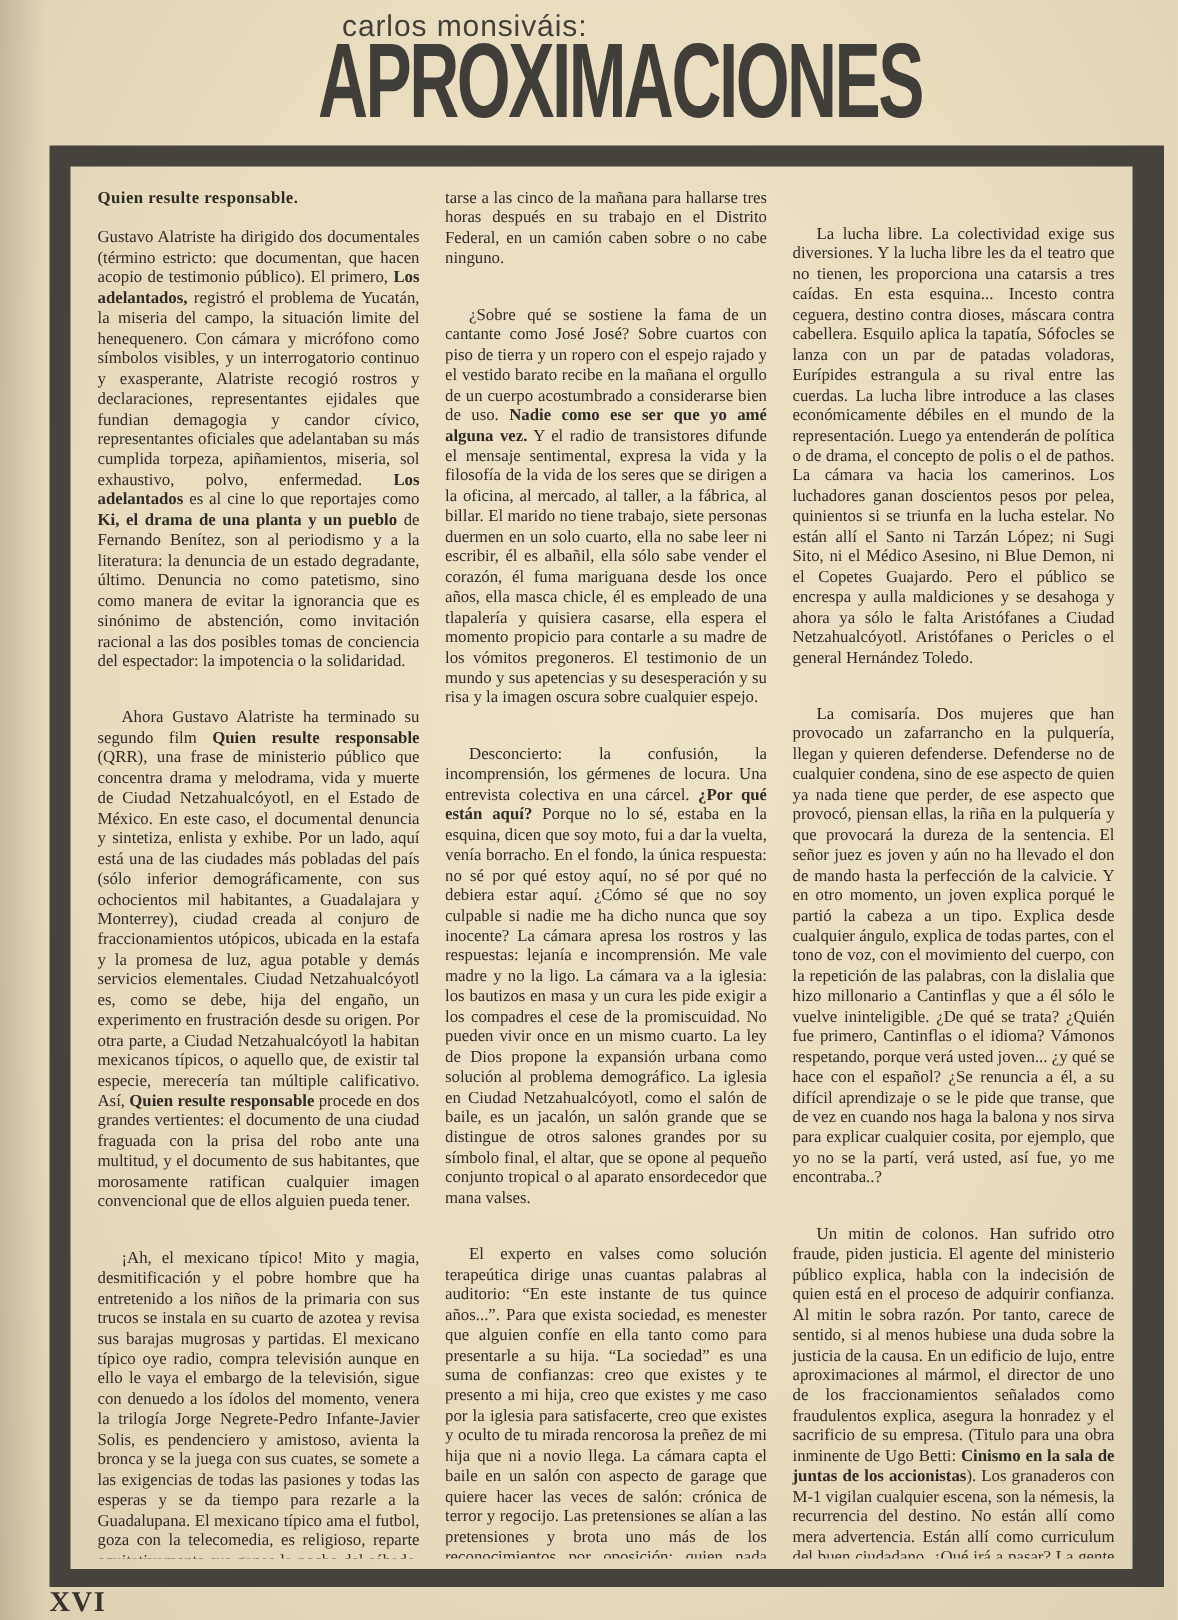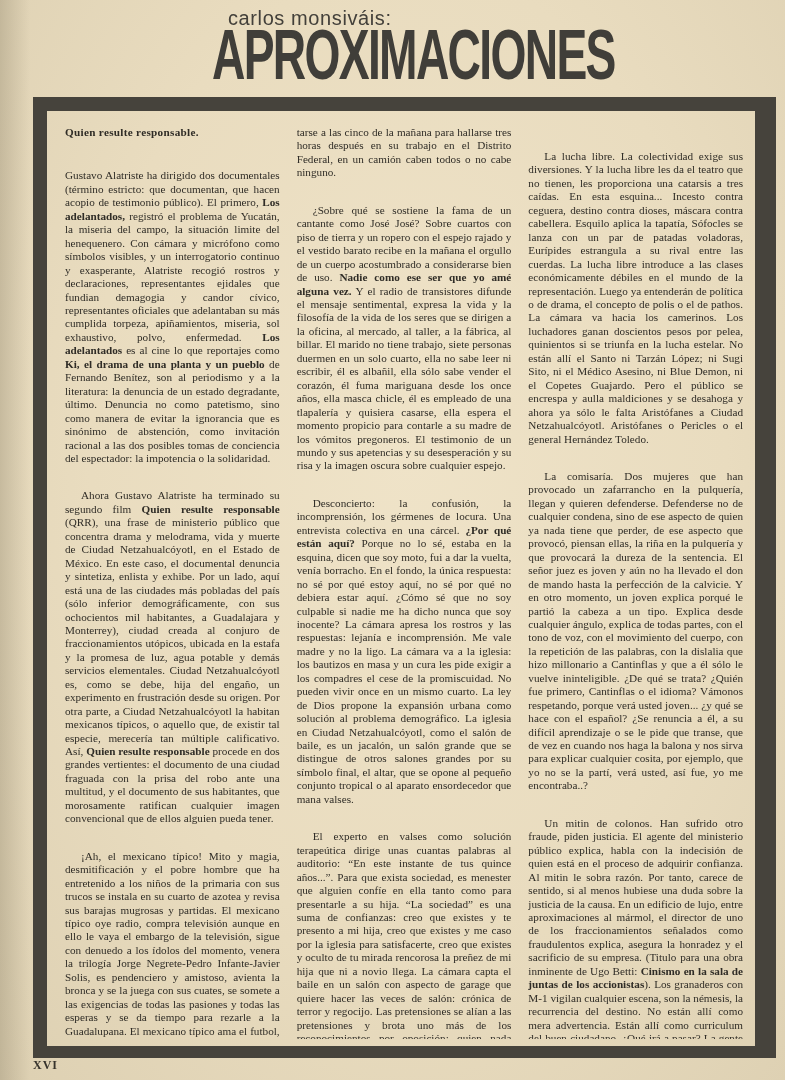--- a/index.html
+++ b/index.html
@@ -58,27 +58,27 @@
     overflow:hidden;
   }
   .col{
     flex:1 1 0;min-width:0;
     font-size:11.2px;line-height:13.45px;
     text-align:justify;color:#2f2c26;
     overflow:hidden;
   }
   .para{margin:0;text-indent:0;}
   .para.indent{text-indent:16px;margin-top:24px;}
-  .para.heading{font-weight:700;margin-bottom:30px;letter-spacing:.3px;}
+  .para.heading{font-weight:700;margin-bottom:13px;letter-spacing:.3px;}
   .b{font-weight:700;}
   
   .pageno{
     position:absolute;left:33px;top:1058px;
     font-family:"Liberation Serif", serif;
-    font-weight:700;font-size:12px;letter-spacing:1px;color:#36332c;
+    font-weight:700;font-size:19px;letter-spacing:1px;color:#36332c;
   }
 </style>
 </head>
 <body>
 
 <div class="page">
   <div class="edge-shade"></div>
 
   <div class="author">carlos monsiváis:</div>
   <div class="big-title">APROXIMACIONES</div>
@@ -87,21 +87,21 @@
 
 
   <div class="content">
     <div class="col">
         <p class="para heading"><span class="b">Quien resulte responsable.</span></p>
         <p class="para"><span>Gustavo Alatriste ha dirigido dos documentales (término estricto: que documentan, que hacen acopio de testimonio público). El primero, </span><span class="b">Los adelantados,</span><span> registró el problema de Yucatán, la miseria del campo, la situación limite del henequenero. Con cámara y micrófono como símbolos visibles, y un interrogatorio continuo y exasperante, Alatriste recogió rostros y declaraciones, representantes ejidales que fundian demagogia y candor cívico, representantes oficiales que adelantaban su más cumplida torpeza, apiñamientos, miseria, sol exhaustivo, polvo, enfermedad. </span><span class="b">Los adelantados</span><span> es al cine lo que reportajes como </span><span class="b">Ki, el drama de una planta y un pueblo</span><span> de Fernando Benítez, son al periodismo y a la literatura: la denuncia de un estado degradante, último. Denuncia no como patetismo, sino como manera de evitar la ignorancia que es sinónimo de abstención, como invitación racional a las dos posibles tomas de conciencia del espectador: la impotencia o la solidaridad.</span></p>
         <p class="para indent"><span>Ahora Gustavo Alatriste ha terminado su segundo film </span><span class="b">Quien resulte responsable</span><span> (QRR), una frase de ministerio público que concentra drama y melodrama, vida y muerte de Ciudad Netzahualcóyotl, en el Estado de México. En este caso, el documental denuncia y sintetiza, enlista y exhibe. Por un lado, aquí está una de las ciudades más pobladas del país (sólo inferior demográficamente, con sus ochocientos mil habitantes, a Guadalajara y Monterrey), ciudad creada al conjuro de fraccionamientos utópicos, ubicada en la estafa y la promesa de luz, agua potable y demás servicios elementales. Ciudad Netzahualcóyotl es, como se debe, hija del engaño, un experimento en frustración desde su origen. Por otra parte, a Ciudad Netzahualcóyotl la habitan mexicanos típicos, o aquello que, de existir tal especie, merecería tan múltiple calificativo. Así, </span><span class="b">Quien resulte responsable</span><span> procede en dos grandes vertientes: el documento de una ciudad fraguada con la prisa del robo ante una multitud, y el documento de sus habitantes, que morosamente ratifican cualquier imagen convencional que de ellos alguien pueda tener.</span></p>
         <p class="para indent"><span>¡Ah, el mexicano típico! Mito y magia, desmitificación y el pobre hombre que ha entretenido a los niños de la primaria con sus trucos se instala en su cuarto de azotea y revisa sus barajas mugrosas y partidas. El mexicano típico oye radio, compra televisión aunque en ello le vaya el embargo de la televisión, sigue con denuedo a los ídolos del momento, venera la trilogía Jorge Negrete-Pedro Infante-Javier Solis, es pendenciero y amistoso, avienta la bronca y se la juega con sus cuates, se somete a las exigencias de todas las pasiones y todas las esperas y se da tiempo para rezarle a la Guadalupana. El mexicano típico ama el futbol, goza con la telecomedia, es religioso, reparte equitativamente sus ganas la noche del sábado. Gustavo Alatriste y su equipo (un equipo integrado por los fotógrafos Tony Kuhn y Alexis Grivas y los cineastas Arturo Ripstein, Rafael Castanedo, Paul Leduc) persiguieron durante las dos semanas del rodaje, el inside story de una comunidad, de una colectividad que se organiza como puede y como puede se lamenta y se divierte. Allí está Ciudad Netzahualcóyotl: problemas de transportes, la gente debe levan-</span></p>
       </div>
     <div class="col">
-        <p class="para"><span>tarse a las cinco de la mañana para hallarse tres horas después en su trabajo en el Distrito Federal, en un camión caben todos o no cabe ninguno.</span></p>
+        <p class="para"><span>tarse a las cinco de la mañana para hallarse tres horas después en su trabajo en el Distrito Federal, en un camión caben sobre o no cabe ninguno.</span></p>
         <p class="para indent"><span>¿Sobre qué se sostiene la fama de un cantante como José José? Sobre cuartos con piso de tierra y un ropero con el espejo rajado y el vestido barato recibe en la mañana el orgullo de un cuerpo acostumbrado a considerarse bien de uso. </span><span class="b">Nadie como ese ser que yo amé alguna vez.</span><span> Y el radio de transistores difunde el mensaje sentimental, expresa la vida y la filosofía de la vida de los seres que se dirigen a la oficina, al mercado, al taller, a la fábrica, al billar. El marido no tiene trabajo, siete personas duermen en un solo cuarto, ella no sabe leer ni escribir, él es albañil, ella sólo sabe vender el corazón, él fuma mariguana desde los once años, ella masca chicle, él es empleado de una tlapalería y quisiera casarse, ella espera el momento propicio para contarle a su madre de los vómitos pregoneros. El testimonio de un mundo y sus apetencias y su desesperación y su risa y la imagen oscura sobre cualquier espejo.</span></p>
         <p class="para indent"><span>Desconcierto: la confusión, la incomprensión, los gérmenes de locura. Una entrevista colectiva en una cárcel. </span><span class="b">¿Por qué están aquí?</span><span> Porque no lo sé, estaba en la esquina, dicen que soy moto, fui a dar la vuelta, venía borracho. En el fondo, la única respuesta: no sé por qué estoy aquí, no sé por qué no debiera estar aquí. ¿Cómo sé que no soy culpable si nadie me ha dicho nunca que soy inocente? La cámara apresa los rostros y las respuestas: lejanía e incomprensión. Me vale madre y no la ligo. La cámara va a la iglesia: los bautizos en masa y un cura les pide exigir a los compadres el cese de la promiscuidad. No pueden vivir once en un mismo cuarto. La ley de Dios propone la expansión urbana como solución al problema demográfico. La iglesia en Ciudad Netzahualcóyotl, como el salón de baile, es un jacalón, un salón grande que se distingue de otros salones grandes por su símbolo final, el altar, que se opone al pequeño conjunto tropical o al aparato ensordecedor que mana valses.</span></p>
         <p class="para indent"><span>El experto en valses como solución terapeútica dirige unas cuantas palabras al auditorio: “En este instante de tus quince años...”. Para que exista sociedad, es menester que alguien confíe en ella tanto como para presentarle a su hija. “La sociedad” es una suma de confianzas: creo que existes y te presento a mi hija, creo que existes y me caso por la iglesia para satisfacerte, creo que existes y oculto de tu mirada rencorosa la preñez de mi hija que ni a novio llega. La cámara capta el baile en un salón con aspecto de garage que quiere hacer las veces de salón: crónica de terror y regocijo. Las pretensiones se alían a las pretensiones y brota uno más de los reconocimientos por oposición: quien nada tiene imita a quien todo quiere, ingenuidad persigue a la máscara. La sociedad es la misma en cualquier parte. Baila el padre con su feliz capullo y el estremecimiento del espectador es de angustia y dicha compartida. Ya que este país no tiene remedio, por lo menos diviértete en tu día. La atmósfera de sombras puede hablar de iluminación deficiente, pero se acerca a la impresión exacta: ese impiadoso baile de quince años nace desdibujándose, se va volviendo espectral a medida que transcurre, brota de lo borroso y se dirige hacia la neblina.</span></p>
       </div>
     <div class="col">
         <p class="para indent"><span>La lucha libre. La colectividad exige sus diversiones. Y la lucha libre les da el teatro que no tienen, les proporciona una catarsis a tres caídas. En esta esquina... Incesto contra ceguera, destino contra dioses, máscara contra cabellera. Esquilo aplica la tapatía, Sófocles se lanza con un par de patadas voladoras, Eurípides estrangula a su rival entre las cuerdas. La lucha libre introduce a las clases económicamente débiles en el mundo de la representación. Luego ya entenderán de política o de drama, el concepto de polis o el de pathos. La cámara va hacia los camerinos. Los luchadores ganan doscientos pesos por pelea, quinientos si se triunfa en la lucha estelar. No están allí el Santo ni Tarzán López; ni Sugi Sito, ni el Médico Asesino, ni Blue Demon, ni el Copetes Guajardo. Pero el público se encrespa y aulla maldiciones y se desahoga y ahora ya sólo le falta Aristófanes a Ciudad Netzahualcóyotl. Aristófanes o Pericles o el general Hernández Toledo.</span></p>
         <p class="para indent"><span>La comisaría. Dos mujeres que han provocado un zafarrancho en la pulquería, llegan y quieren defenderse. Defenderse no de cualquier condena, sino de ese aspecto de quien ya nada tiene que perder, de ese aspecto que provocó, piensan ellas, la riña en la pulquería y que provocará la dureza de la sentencia. El señor juez es joven y aún no ha llevado el don de mando hasta la perfección de la calvicie. Y en otro momento, un joven explica porqué le partió la cabeza a un tipo. Explica desde cualquier ángulo, explica de todas partes, con el tono de voz, con el movimiento del cuerpo, con la repetición de las palabras, con la dislalia que hizo millonario a Cantinflas y que a él sólo le vuelve ininteligible. ¿De qué se trata? ¿Quién fue primero, Cantinflas o el idioma? Vámonos respetando, porque verá usted joven... ¿y qué se hace con el español? ¿Se renuncia a él, a su difícil aprendizaje o se le pide que transe, que de vez en cuando nos haga la balona y nos sirva para explicar cualquier cosita, por ejemplo, que yo no se la partí, verá usted, así fue, yo me encontraba..?</span></p>
         <p class="para indent"><span>Un mitin de colonos. Han sufrido otro fraude, piden justicia. El agente del ministerio público explica, habla con la indecisión de quien está en el proceso de adquirir confianza. Al mitin le sobra razón. Por tanto, carece de sentido, si al menos hubiese una duda sobre la justicia de la causa. En un edificio de lujo, entre aproximaciones al mármol, el director de uno de los fraccionamientos señalados como fraudulentos explica, asegura la honradez y el sacrificio de su empresa. (Titulo para una obra inminente de Ugo Betti: </span><span class="b">Cinismo en la sala de juntas de los accionistas</span><span>). Los granaderos con M-1 vigilan cualquier escena, son la némesis, la recurrencia del destino. No están allí como mera advertencia. Están allí como curriculum del buen ciudadano. ¿Qué irá a pasar? La gente hace cola para llenar baldes de agua, roba la luz, va a los cabarets, se deja encerrar. Ciudad Netzahualcóyotl es una enorme vecindad, como un solo hombre con usted señor licenciado. La cámara incorpora facciones crédulas: ya te vendieron el Zócalo, compadre. </span></p>
       </div>
   </div>

